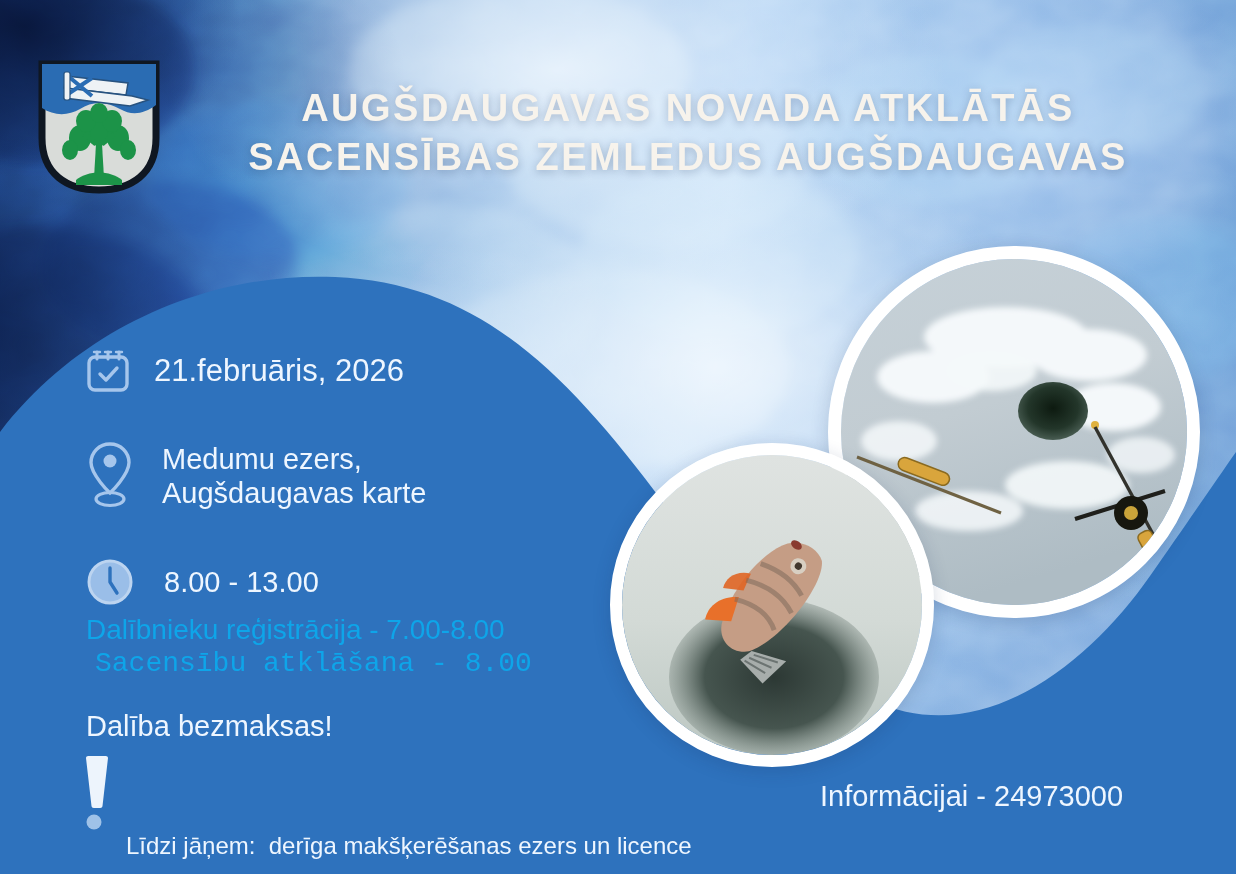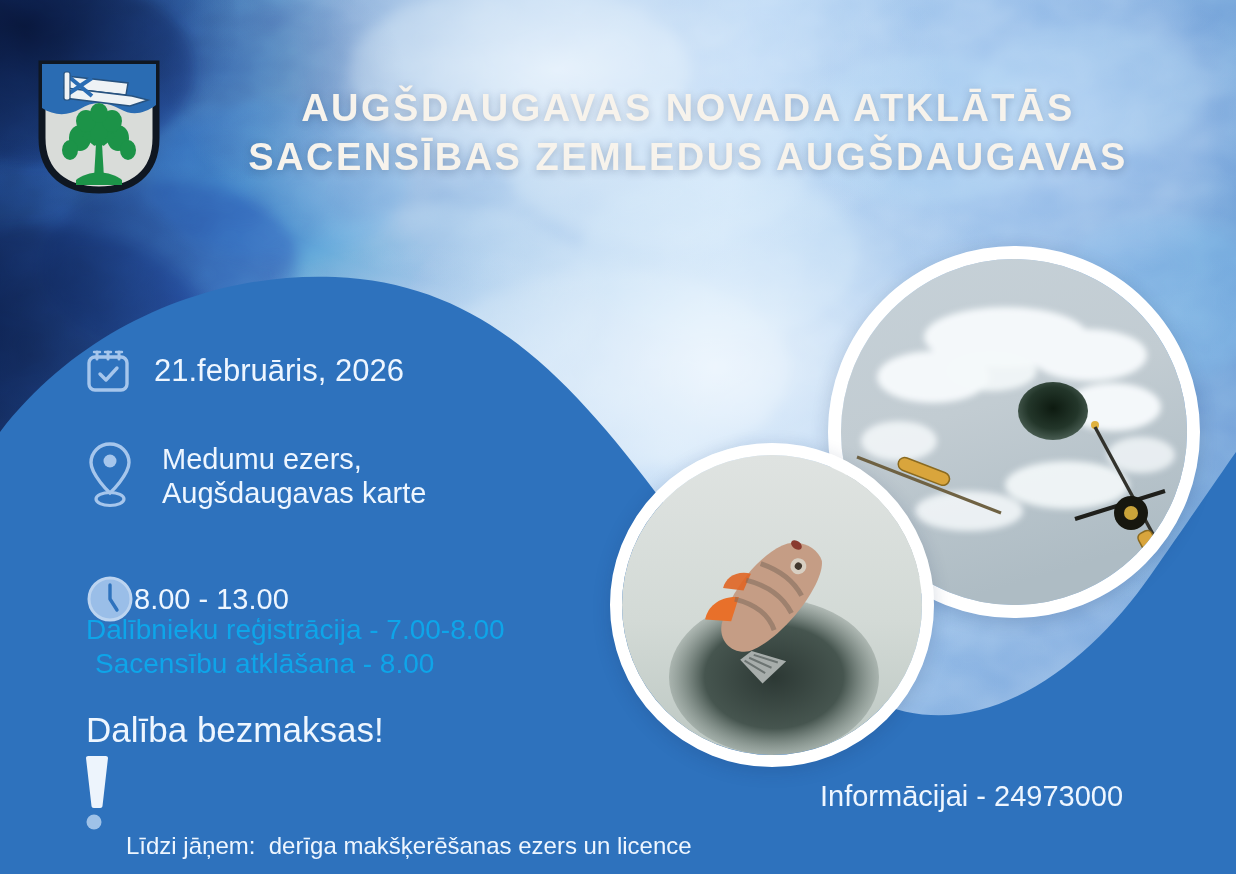--- a/index.html
+++ b/index.html
@@ -34,25 +34,25 @@
     font-size:38px;line-height:49px;letter-spacing:2.5px;color:#f7f3ec;
     text-shadow:0 2px 8px rgba(18,40,84,.28);
   }
   
   .row{position:absolute;display:flex;align-items:center;}
   .row .txt{color:#eef6ff;}
   .row-date{left:86px;top:348px;gap:24px;}
   .row-date .txt{font-size:31px;}
   .row-loc{left:86px;top:440px;gap:28px;align-items:flex-end;}
   .row-loc .txt{font-size:29px;line-height:34px;}
-  .row-time{left:86px;top:575px;}
+  .row-time{left:86px;top:558px;gap:30px;}
   .row-time .txt{font-size:29px;}
   .reg-block{position:absolute;left:86px;top:613px;font-size:28px;line-height:34px;color:#0ea5e9;}
-  .reg-block .line2{padding-left:9px;}
-  .free-line{position:absolute;left:86px;top:710px;font-size:35px;color:#eef6ff;}
+  .reg-block .line2{padding-left:9px;font-family:Liberation Mono, monospace;}
+  .free-line{position:absolute;left:86px;top:710px;font-size:29px;color:#eef6ff;}
   .bring-block{position:absolute;left:84px;top:756px;display:flex;gap:16px;align-items:flex-start;}
   .bring-text{font-size:24px;line-height:31px;color:#eef6ff;white-space:pre-wrap;padding-top:12px;}
   .contact{position:absolute;left:820px;top:780px;font-size:29px;color:#eef6ff;}
   
   .photo{position:absolute;border-radius:50%;border:13px solid #ffffff;
          box-sizing:border-box;overflow:hidden;box-shadow:0 4px 18px rgba(20,45,90,.18);}
   .photo-big{left:828px;top:246px;width:372px;height:372px;}
   .photo-fish{left:610px;top:443px;width:324px;height:324px;border-width:12px;}
   .photo svg{display:block;width:100%;height:100%;}
 </style>

